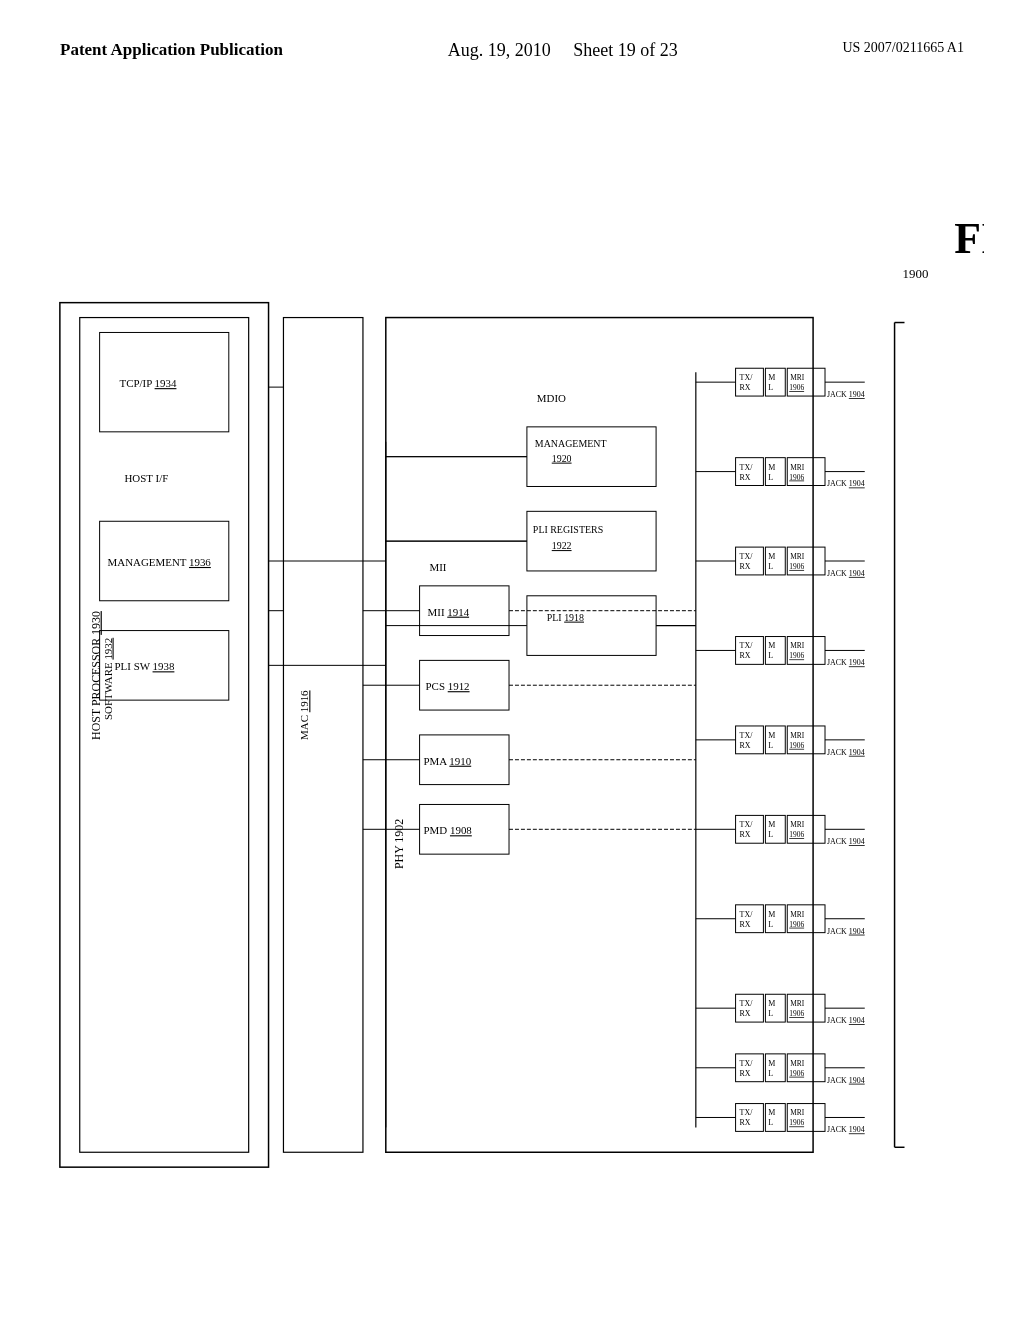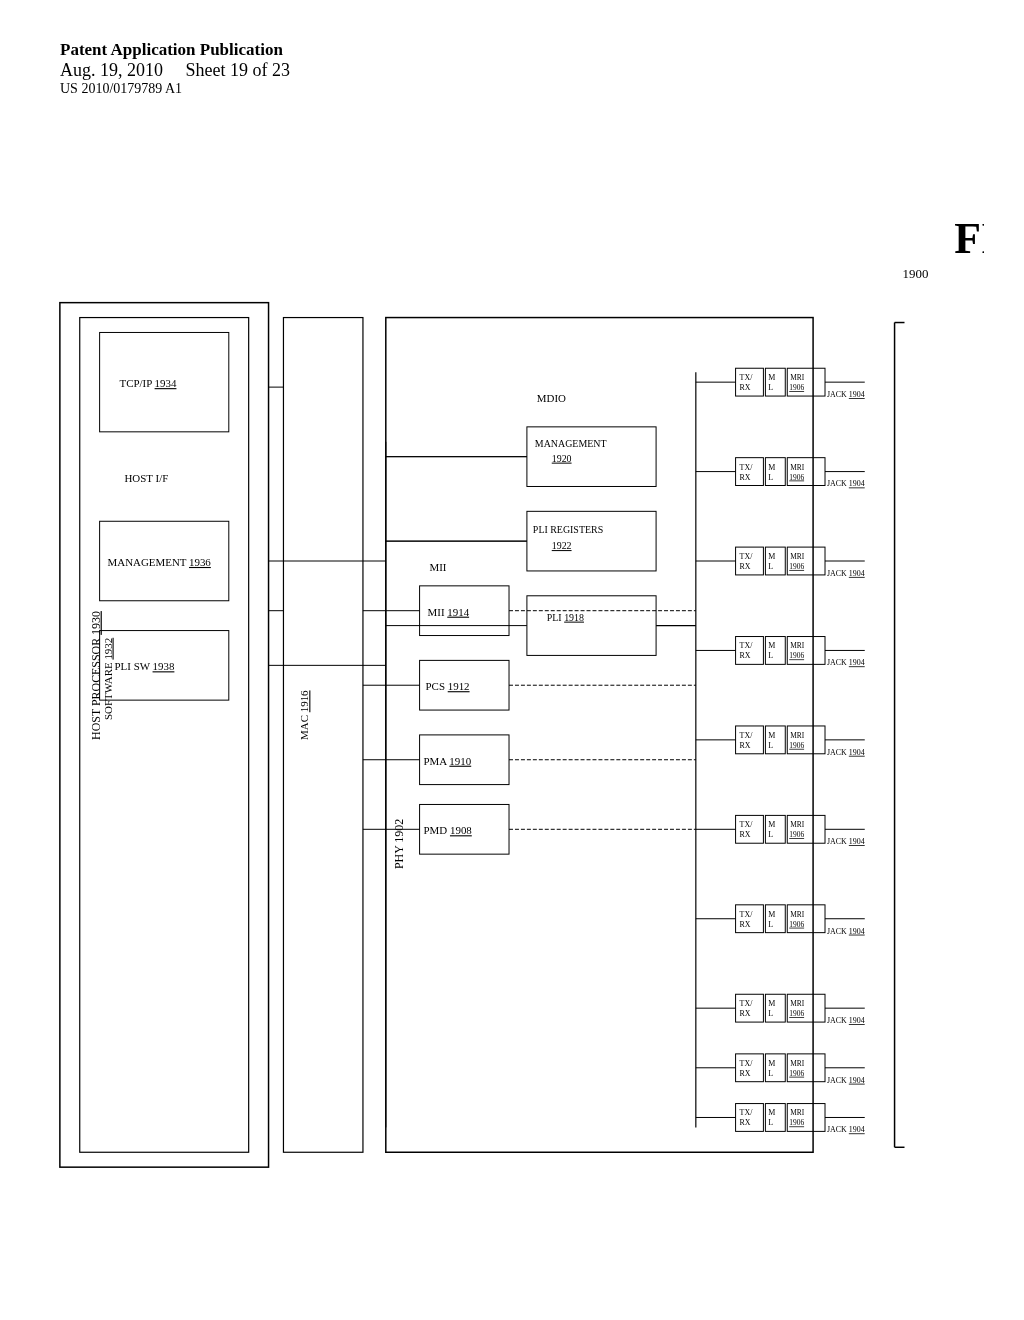--- a/index.html
+++ b/index.html
@@ -10,21 +10,20 @@
       font-family: 'Times New Roman', Times, serif;
       overflow: hidden;
       position: relative;
     }
     .header {
       display: flex;
       justify-content: space-between;
       align-items: flex-start;
       padding: 40px 60px 0 60px;
       border-bottom: none;
-      flex-direction: column;
     }
     .header-left {
       font-size: 17px;
       font-weight: bold;
     }
     .header-center {
       font-size: 18px;
       text-align: center;
     }
     .header-right {
@@ -49,21 +48,21 @@
   </style>
 </head>
 <body>
 
 <div class="header">
   <div class="header-left">Patent Application Publication</div>
   <div class="header-center">
     <span>Aug. 19, 2010</span>&nbsp;&nbsp;&nbsp;&nbsp;
     <span>Sheet 19 of 23</span>
   </div>
-  <div class="header-right">US 2010/0179789 A1</div>
+  <div class="header-right">US 2007/0211665 A1</div>
 </div>
 
 <div class="diagram-area">
   <svg class="diagram-svg" viewBox="0 0 950 1100" xmlns="http://www.w3.org/2000/svg">
 
     <text x="920" y="80" font-family="Times New Roman" font-size="44" font-weight="bold">FIG. 19</text>
 
     <text x="868" y="105" font-family="Times New Roman" font-size="13">1900</text>
 
     <rect x="20" y="130" width="210" height="870" fill="none" stroke="#000" stroke-width="1.5"></rect>

